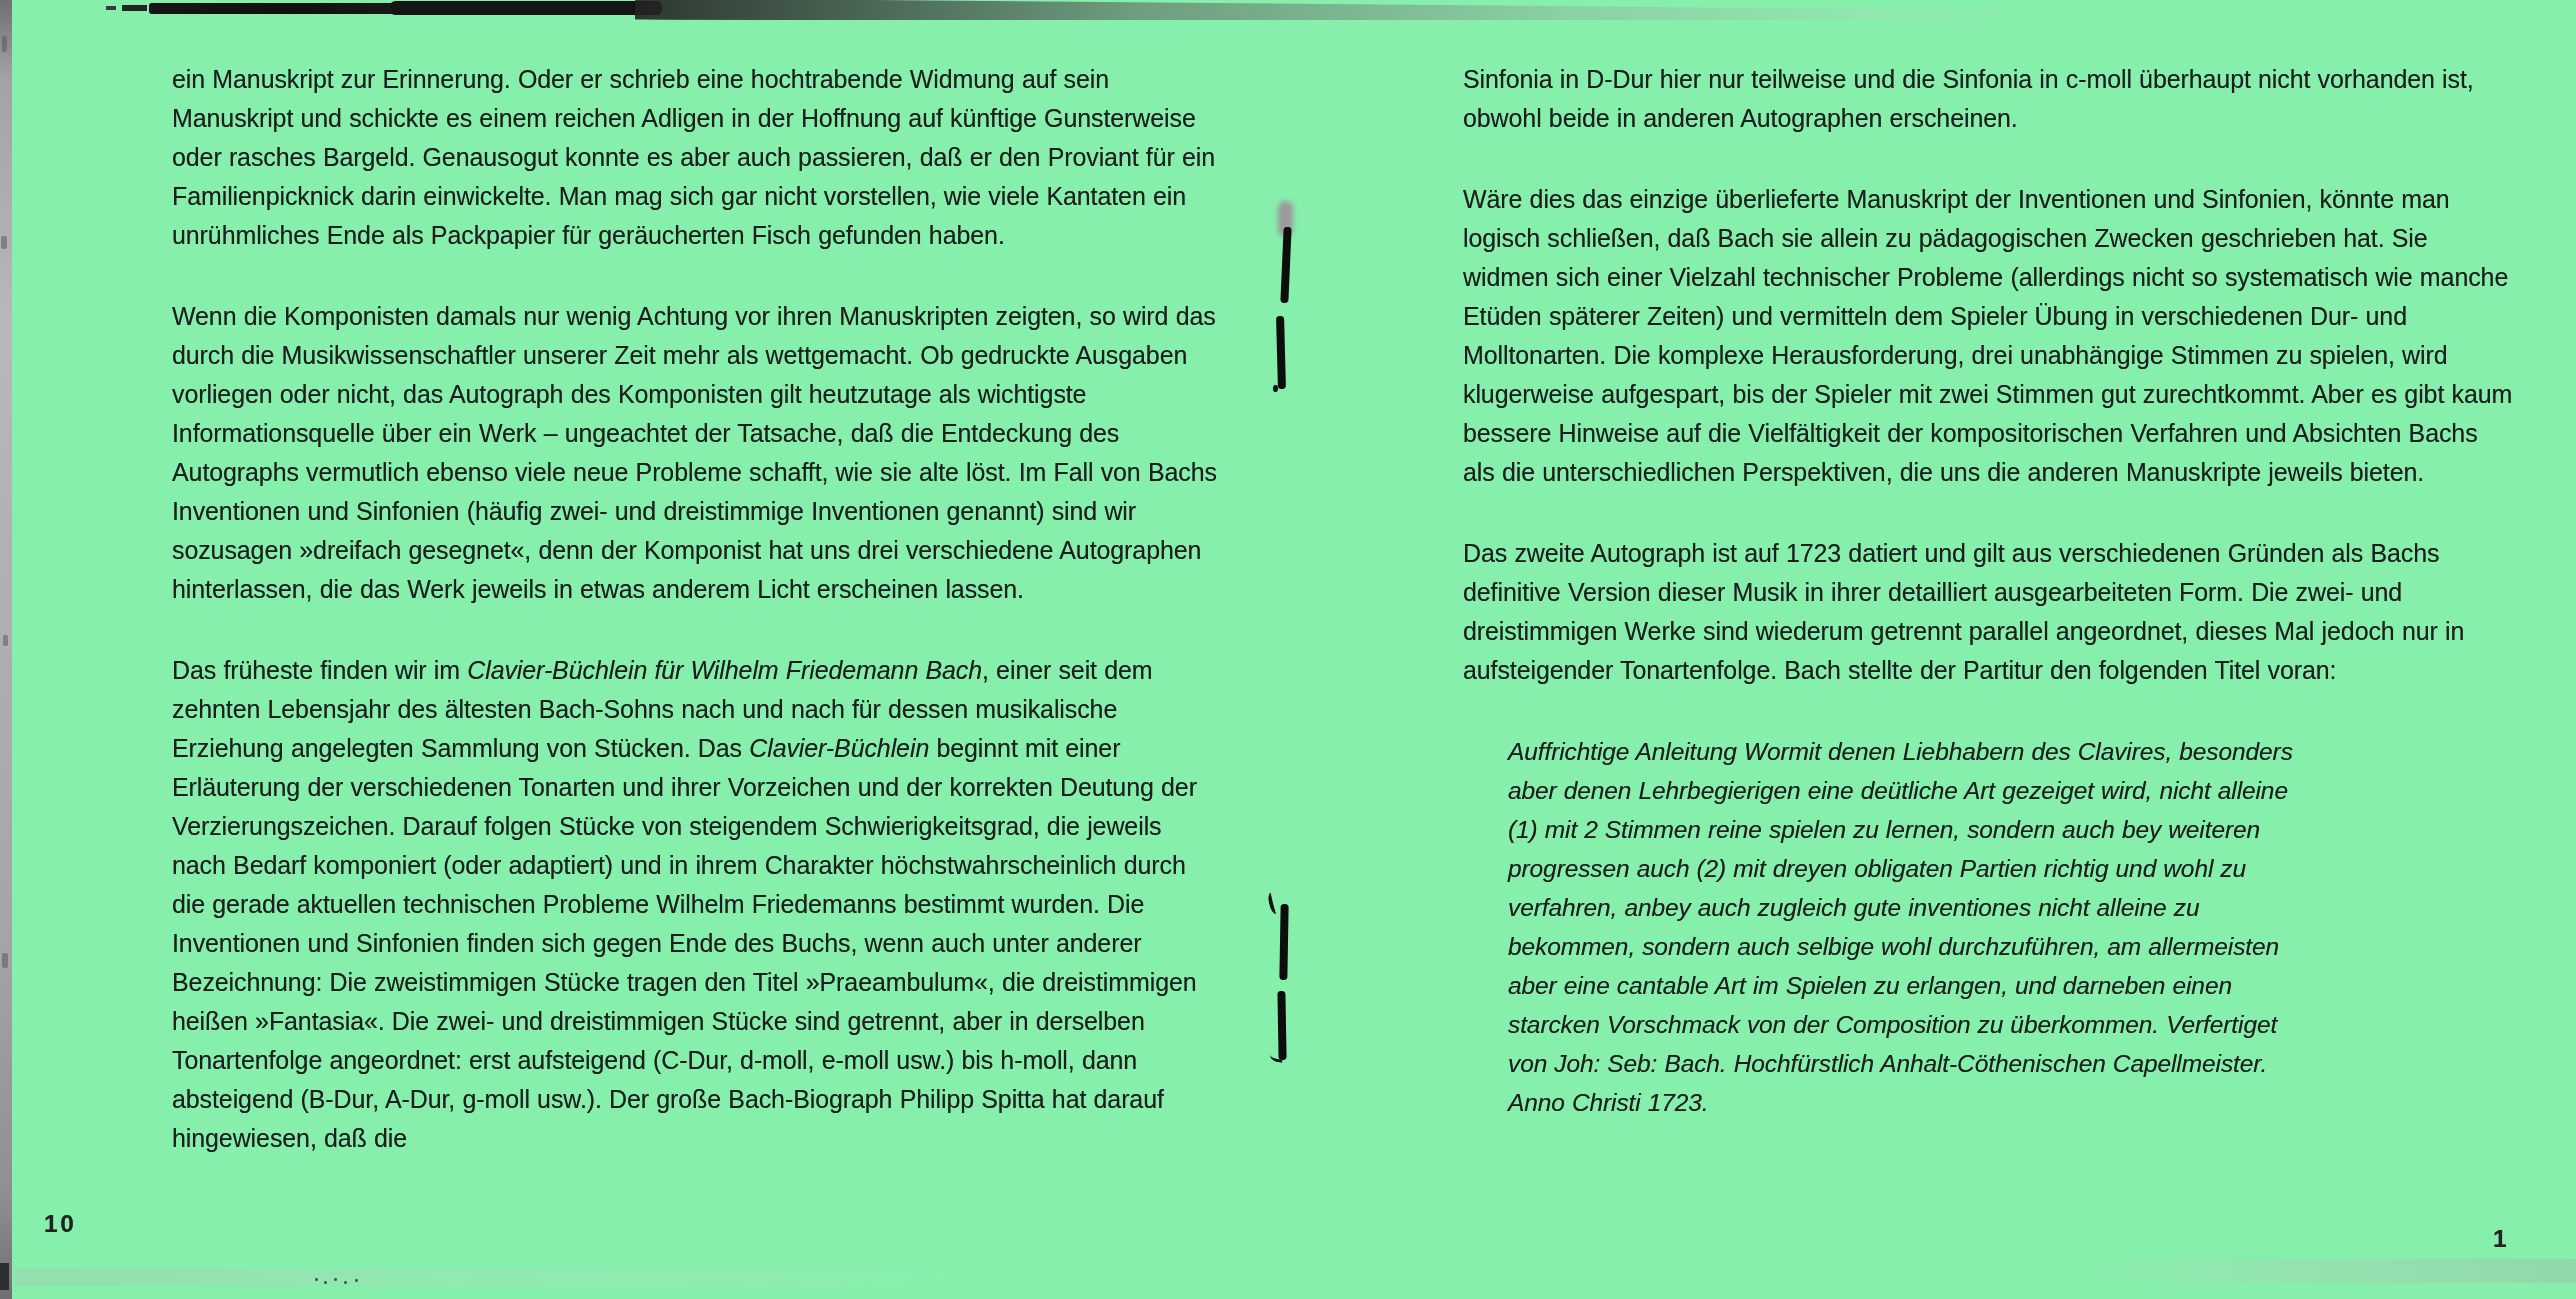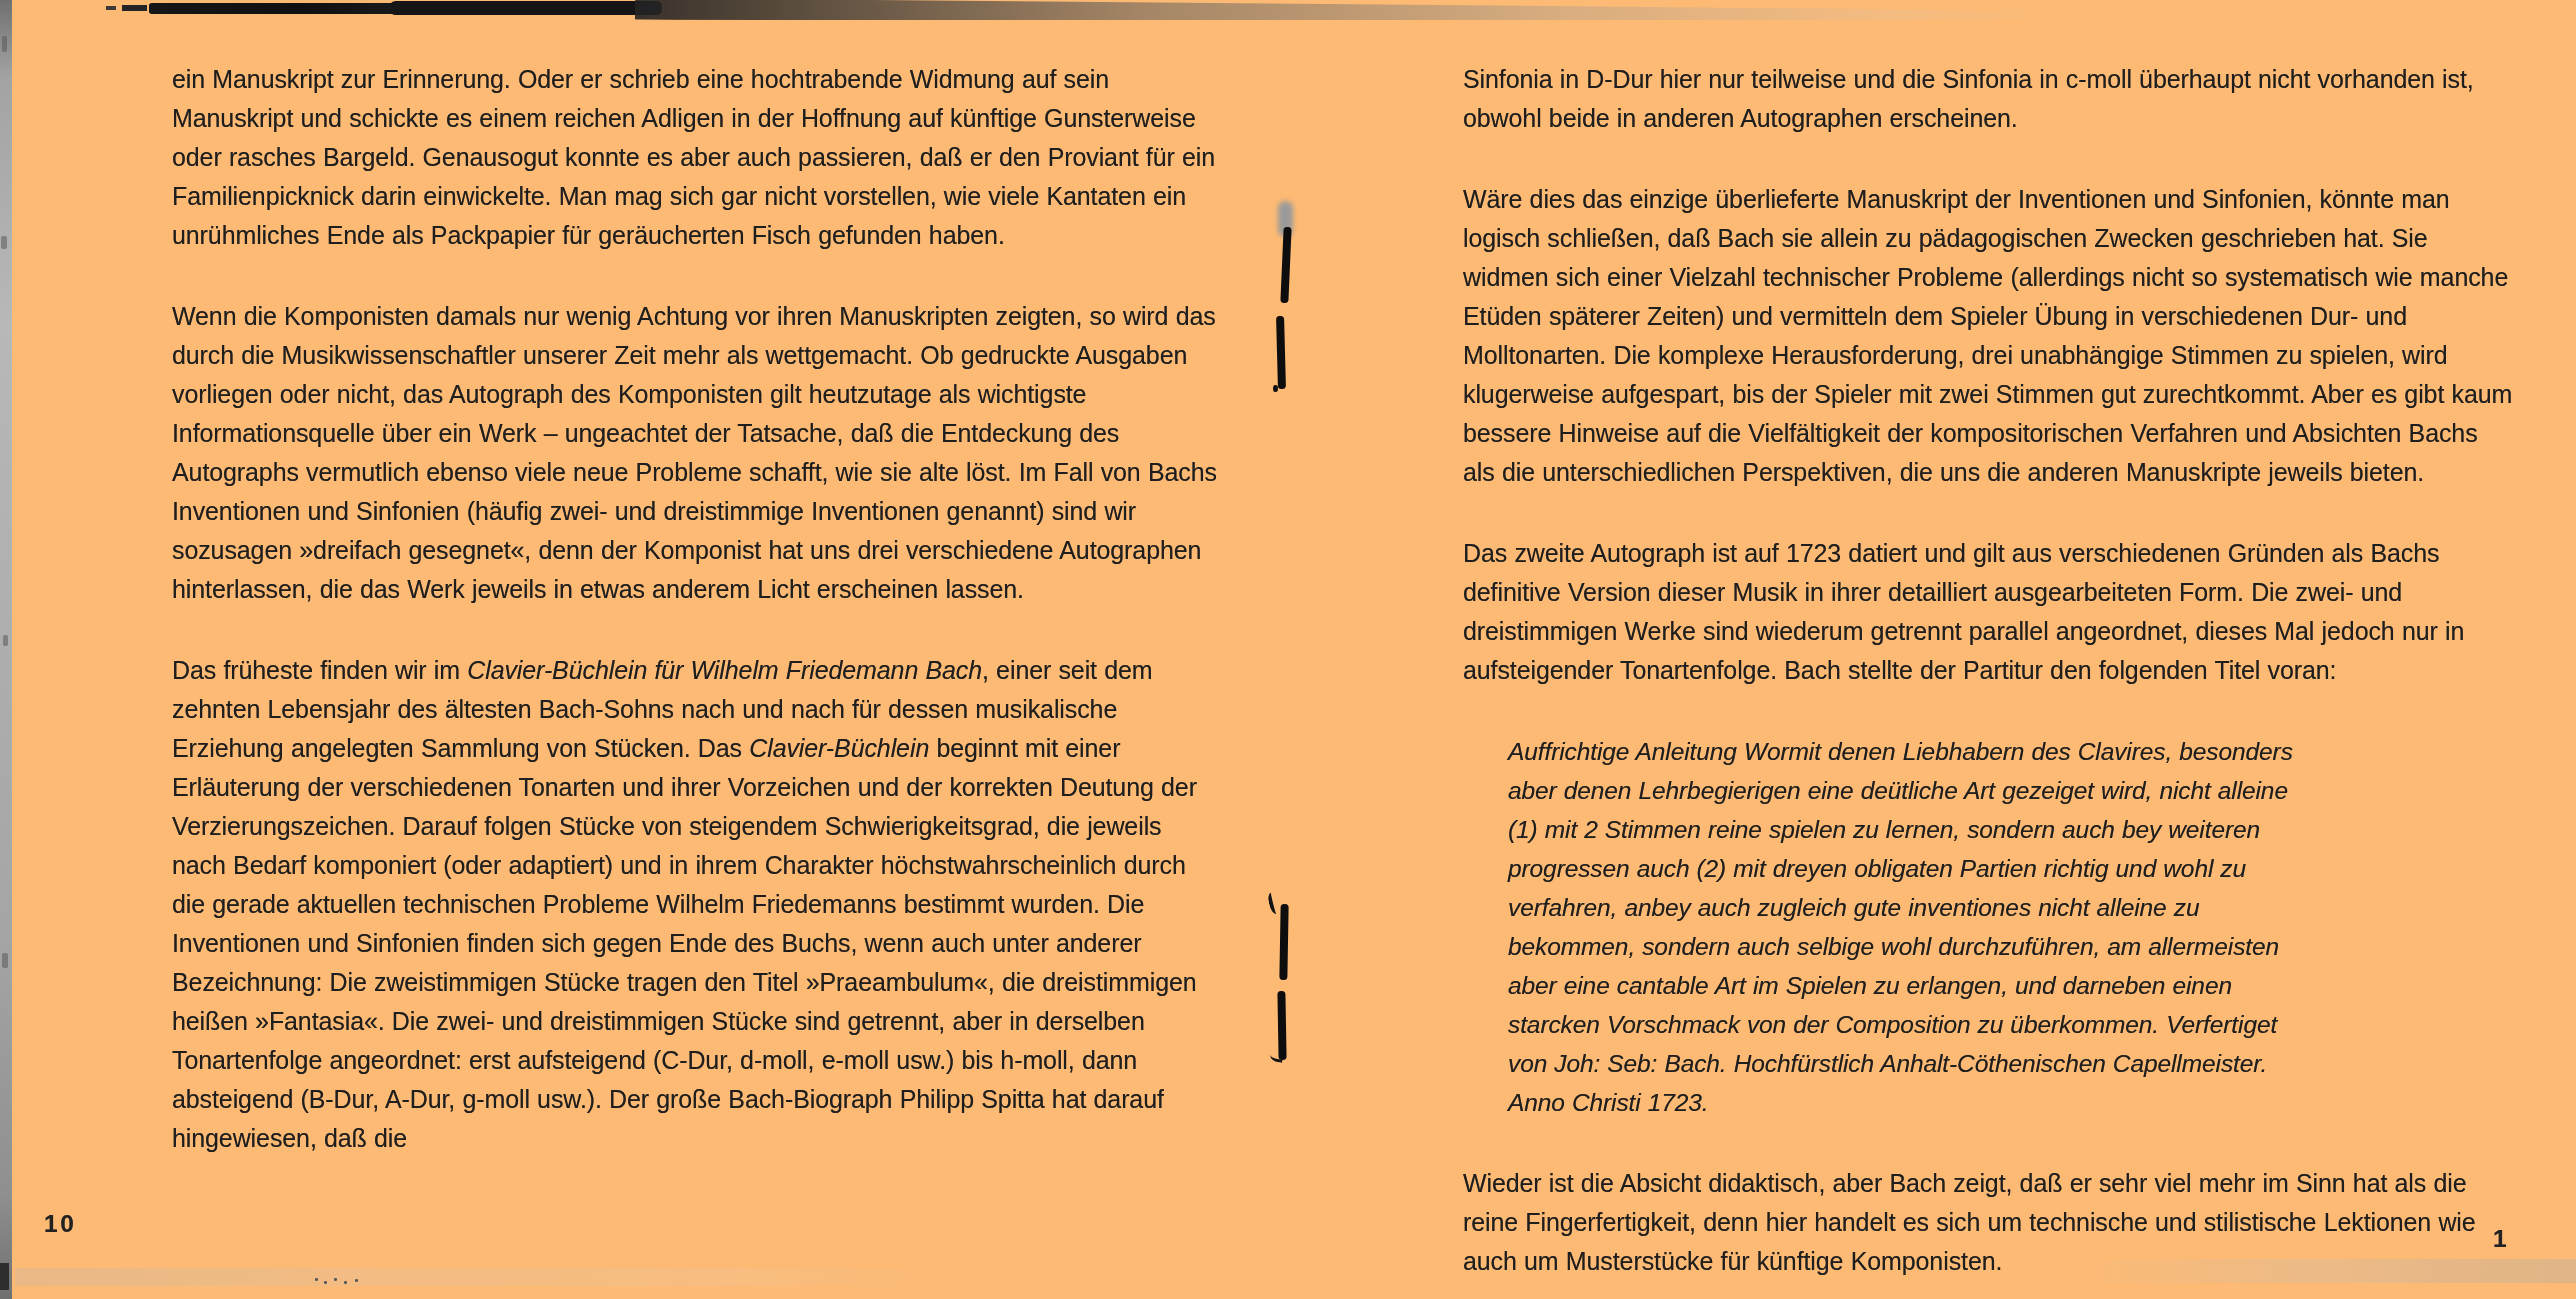--- a/index.html
+++ b/index.html
@@ -2,21 +2,21 @@
 <html style="font-size:14.5px"><head>
 <meta charset="utf-8">
 <style>
   * { box-sizing: border-box; }
   html, body { margin: 0; padding: 0; background: #ffffff; }
 
   #scan {
     position: relative;
     width: 2576px;
     height: 1299px;
-    background: #fdba74;
+    background: #86efac;
     overflow: hidden;
     font-family: "Liberation Sans", "DejaVu Sans", sans-serif;
     color: #1e1e1e;
   }
 
   
   .col {
     position: absolute;
     top: 60px;
     font-size: 25px;
@@ -127,18 +127,17 @@
     <p><span>Wenn die Komponisten damals nur wenig Achtung vor ihren Manuskripten zeigten, so wird das durch die Musikwissenschaftler unserer Zeit mehr als wettgemacht. Ob gedruckte Ausgaben vorliegen oder nicht, das Autograph des Komponisten gilt heutzutage als wichtigste Informationsquelle über ein Werk – ungeachtet der Tatsache, daß die Entdeckung des Autographs vermutlich ebenso viele neue Probleme schafft, wie sie alte löst. Im Fall von Bachs Inventionen und Sinfonien (häufig zwei- und dreistimmige Inventionen genannt) sind wir sozusagen »dreifach gesegnet«, denn der Komponist hat uns drei verschiedene Autographen hinterlassen, die das Werk jeweils in etwas anderem Licht erscheinen lassen.</span></p>
     <p><span>Das früheste finden wir im </span><span class="it">Clavier-Büchlein für Wilhelm Friedemann Bach</span><span>, einer seit dem zehnten Lebensjahr des ältesten Bach-Sohns nach und nach für dessen musikalische Erziehung angelegten Sammlung von Stücken. Das </span><span class="it">Clavier-Büchlein</span><span> beginnt mit einer Erläuterung der verschiedenen Tonarten und ihrer Vorzeichen und der korrekten Deutung der Verzierungszeichen. Darauf folgen Stücke von steigendem Schwierigkeitsgrad, die jeweils nach Bedarf komponiert (oder adaptiert) und in ihrem Charakter höchstwahrscheinlich durch die gerade aktuellen technischen Probleme Wilhelm Friedemanns bestimmt wurden. Die Inventionen und Sinfonien finden sich gegen Ende des Buchs, wenn auch unter anderer Bezeichnung: Die zweistimmigen Stücke tragen den Titel »Praeambulum«, die dreistimmigen heißen »Fantasia«. Die zwei- und dreistimmigen Stücke sind getrennt, aber in derselben Tonartenfolge angeordnet: erst aufsteigend (C-Dur, d-moll, e-moll usw.) bis h-moll, dann absteigend (B-Dur, A-Dur, g-moll usw.). Der große Bach-Biograph Philipp Spitta hat darauf hingewiesen, daß die</span></p>
   </div>
   <div class="pagenum" id="pn-left">10</div>
 
   <div class="col" id="col-right">
     <p><span>Sinfonia in D-Dur hier nur teilweise und die Sinfonia in c-moll überhaupt nicht vorhanden ist, obwohl beide in anderen Autographen erscheinen.</span></p>
     <p><span>Wäre dies das einzige überlieferte Manuskript der Inventionen und Sinfonien, könnte man logisch schließen, daß Bach sie allein zu pädagogischen Zwecken geschrieben hat. Sie widmen sich einer Vielzahl technischer Probleme (allerdings nicht so systematisch wie manche Etüden späterer Zeiten) und vermitteln dem Spieler Übung in verschiedenen Dur- und Molltonarten. Die komplexe Herausforderung, drei unabhängige Stimmen zu spielen, wird klugerweise aufgespart, bis der Spieler mit zwei Stimmen gut zurechtkommt. Aber es gibt kaum bessere Hinweise auf die Vielfältigkeit der kompositorischen Verfahren und Absichten Bachs als die unterschiedlichen Perspektiven, die uns die anderen Manuskripte jeweils bieten.</span></p>
     <p><span>Das zweite Autograph ist auf 1723 datiert und gilt aus verschiedenen Gründen als Bachs definitive Version dieser Musik in ihrer detailliert ausgearbeiteten Form. Die zwei- und dreistimmigen Werke sind wiederum getrennt parallel angeordnet, dieses Mal jedoch nur in aufsteigender Tonartenfolge. Bach stellte der Partitur den folgenden Titel voran:</span></p>
     <p class="quote"><span class="it">Auffrichtige Anleitung Wormit denen Liebhabern des Clavires, besonders aber denen Lehrbegierigen eine deütliche Art gezeiget wird, nicht alleine (1) mit 2 Stimmen reine spielen zu lernen, sondern auch bey weiteren progressen auch (2) mit dreyen obligaten Partien richtig und wohl zu verfahren, anbey auch zugleich gute inventiones nicht alleine zu bekommen, sondern auch selbige wohl durchzuführen, am allermeisten aber eine cantable Art im Spielen zu erlangen, und darneben einen starcken Vorschmack von der Composition zu überkommen. Verfertiget von Joh: Seb: Bach. Hochfürstlich Anhalt-Cöthenischen Capellmeister. Anno Christi 1723.</span></p>
-    <p><span>Wieder ist die Absicht didaktisch, aber Bach zeigt, daß er sehr viel mehr im Sinn hat als die reine Fingerfertigkeit, denn hier handelt es sich um technische und stilistische Lektionen wie auch um Musterstücke für künftige Komponisten.</span></p>
   </div>
   <div class="pagenum" id="pn-right">1</div>
 
 </div>
 
 
 </body></html>

